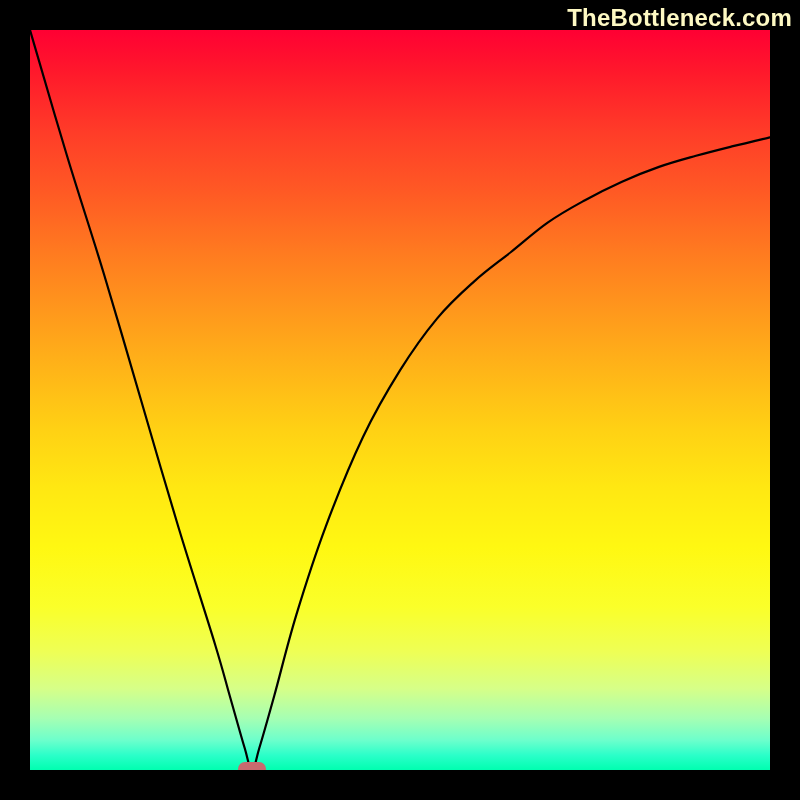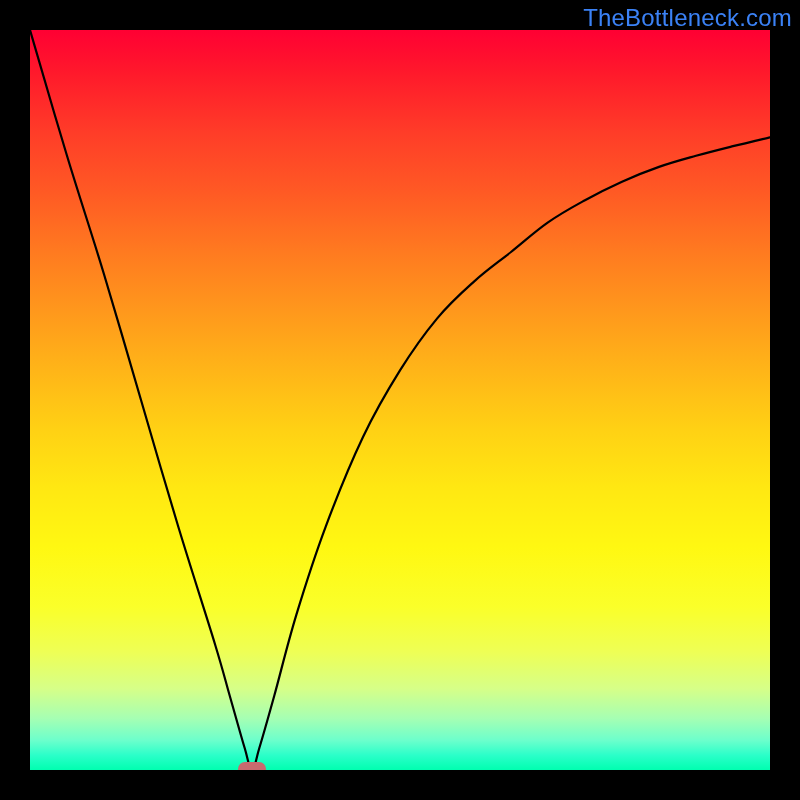--- a/index.html
+++ b/index.html
@@ -48,22 +48,22 @@
     position: absolute;
     left: 0; top: 0;
     width: 740px; height: 740px;
   }
 
   .watermark {
     position: absolute;
     top: 4px;
     right: 8px;
     font-size: 24px;
-    font-weight: 400;
-    color: #3b82f6;
+    font-weight: 700;
+    color: #fef9c3;
     letter-spacing: 0.2px;
   }
 
   .min-marker {
     position: absolute;
     width: 28px; height: 14px;
     background: #c96a6f;
     border-radius: 7px;
     transform: translate(-50%, -50%);
   }

